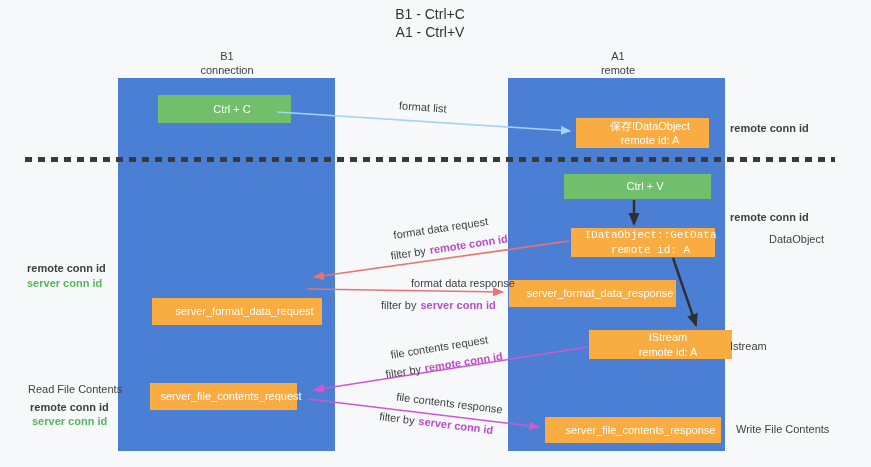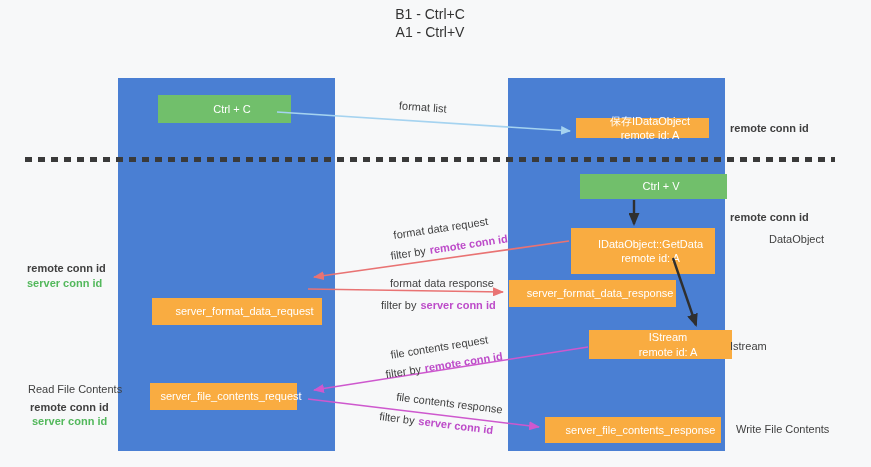--- a/index.html
+++ b/index.html
@@ -35,40 +35,48 @@
 </head>
 <body>
 
 <div class="canvas">
 
   <div class="title">
     <div>B1 - Ctrl+C</div>
     <div>A1 - Ctrl+V</div>
   </div>
 
+  <div class="hdr" style="left:167px;">
+    <div>B1</div>
+    <div>connection</div>
+  </div>
+  <div class="hdr" style="left:558px;">
+    <div>A1</div>
+    <div>remote</div>
+  </div>
 
   <div class="col col-left"></div>
   <div class="col col-right"></div>
 
   <div class="dashline"></div>
 
   <div class="node green" style="left:158px;top:95px;width:118px;height:28px;">
     <span>Ctrl + C</span>
   </div>
 
-  <div class="node orange" style="left:576px;top:118px;width:118px;height:20px;">
+  <div class="node orange" style="left:576px;top:118px;width:118px;height:30px;">
     <span>保存IDataObject</span>
     <span>remote id: A</span>
   </div>
 
-  <div class="node green" style="left:580px;top:174px;width:132px;height:25px;">
+  <div class="node green" style="left:564px;top:174px;width:132px;height:25px;">
     <span>Ctrl + V</span>
   </div>
 
-  <div class="node orange" style="left:571px;top:228px;width:129px;height:46px;">
+  <div class="node orange" style="left:571px;top:228px;width:129px;height:29px;font-family:Liberation Mono, monospace;">
     <span>IDataObject::GetData</span>
     <span>remote id: A</span>
   </div>
 
   <div class="node orange" style="left:152px;top:268px;width:155px;height:27px;margin-top:30px;">
     <span>server_format_data_request</span>
   </div>
 
   <div class="node orange" style="left:509px;top:280px;width:152px;height:27px;">
     <span>server_format_data_response</span>
@@ -112,21 +120,21 @@
   </svg>
 
   <div class="flow-label" style="left:399px;top:101px;transform:rotate(4deg);">format list</div>
 
   <div class="flow-label" style="left:393px;top:222px;transform:rotate(-8.5deg);">format data request</div>
   <div class="flow-label filter" style="left:390px;top:241px;transform:rotate(-8.5deg);">
     <span>filter by</span>
     <span class="conn-purple">remote conn id</span>
   </div>
 
-  <div class="flow-label" style="left:390px;top:277px;">format data response</div>
+  <div class="flow-label" style="left:411px;top:277px;">format data response</div>
   <div class="flow-label filter" style="left:381px;top:299px;">
     <span>filter by</span>
     <span class="conn-purple">server conn id</span>
   </div>
 
   <div class="flow-label" style="left:390px;top:341px;transform:rotate(-9deg);">file contents request</div>
   <div class="flow-label filter" style="left:385px;top:359px;transform:rotate(-9deg);">
     <span>filter by</span>
     <span class="conn-purple">remote conn id</span>
   </div>

